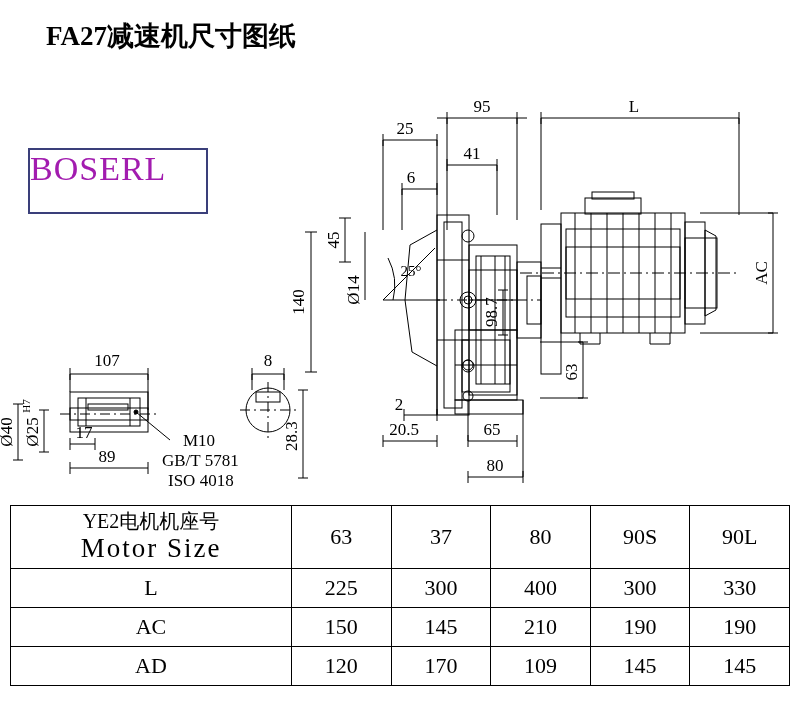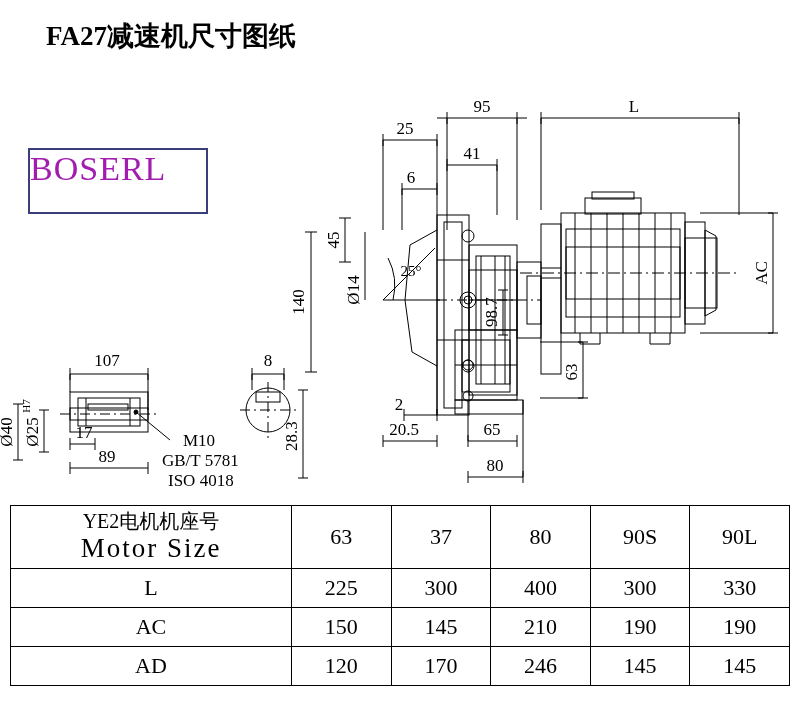--- a/index.html
+++ b/index.html
@@ -330,20 +330,20 @@
         <td>150</td>
         <td>145</td>
         <td>210</td>
         <td>190</td>
         <td>190</td>
       </tr>
       <tr>
         <td class="rowlabel">AD</td>
         <td>120</td>
         <td>170</td>
-        <td>246</td>
+        <td>109</td>
         <td>145</td>
         <td>145</td>
       </tr>
     </tbody>
   </table>
 
 </div>
 
 </body></html>

